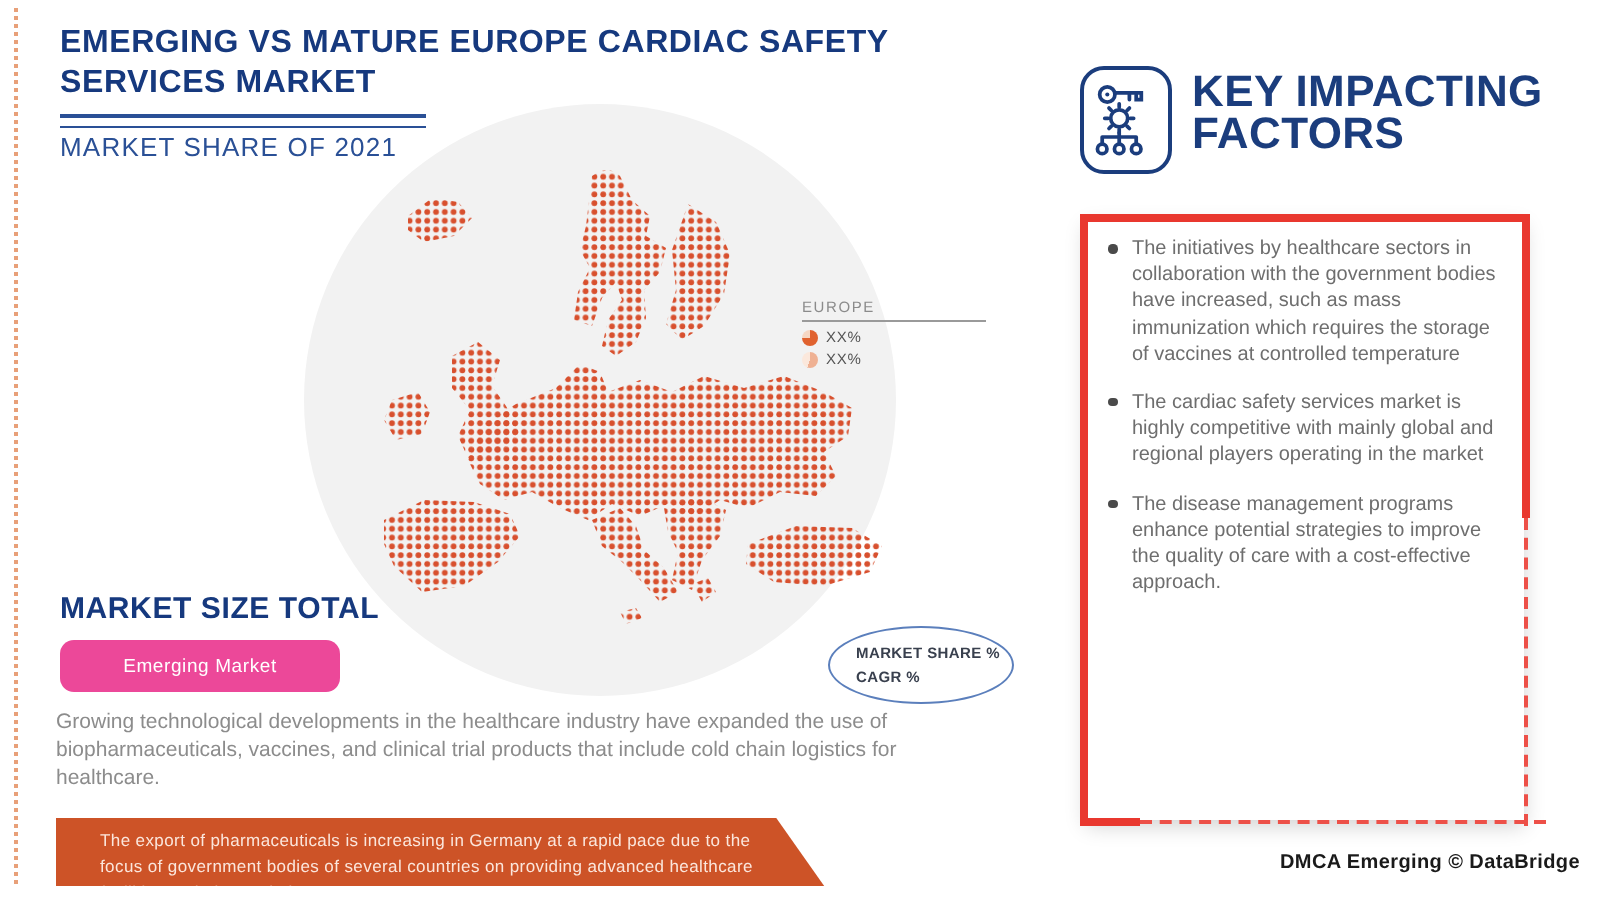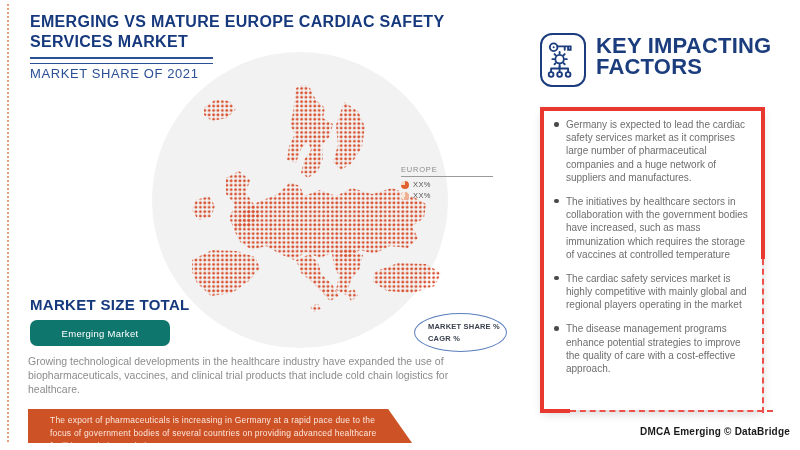--- a/index.html
+++ b/index.html
@@ -12,37 +12,37 @@
   .title{position:absolute;left:30px;top:12px;font-size:16px;line-height:20px;
          font-weight:800;color:#16397E;letter-spacing:.3px;}
   .title-underline{position:absolute;left:30px;top:57px;width:183px;height:4px;
          border-top:2px solid #2A5096;border-bottom:1px solid #2A5096;}
   .subtitle{position:absolute;left:30px;top:66px;font-size:13px;color:#2A5096;
          letter-spacing:.6px;font-weight:400;}
   
   .map-circle{position:absolute;left:152px;top:52px;width:296px;height:296px;
          border-radius:50%;background:#F2F2F2;}
   .map-svg{position:absolute;left:168px;top:78px;}
-  .legend{position:absolute;left:401px;top:165px;width:92px;}
+  .legend{position:absolute;left:401px;top:149px;width:92px;}
   .legend-title{font-size:7.5px;color:#8B8B8B;letter-spacing:.8px;
          border-bottom:1px solid #9A9A9A;padding-bottom:2px;margin-bottom:3px;}
   .legend-item{display:flex;align-items:center;gap:4px;margin-bottom:2px;text-align:center;}
   .legend-item .lbl{font-size:7.5px;color:#555;letter-spacing:.4px;}
   .pie{width:8px;height:8px;border-radius:50%;}
   .pie1{background:conic-gradient(#E0622F 0 270deg,#F6D7C3 270deg 360deg);}
   .pie2{background:conic-gradient(#EFB193 0 200deg,#FBE8DC 200deg 360deg);}
   
   .ms-heading{position:absolute;left:30px;top:296px;font-size:15px;font-weight:800;
          color:#16397E;letter-spacing:.3px;}
   .btn-row{position:absolute;left:30px;top:320px;display:flex;gap:7px;}
   .chip{height:26px;border-radius:7px;color:#fff;font-size:9.5px;letter-spacing:.3px;
          display:flex;align-items:center;justify-content:center;border:none;cursor:pointer;
          font-family:"Liberation Sans",sans-serif;}
   .chip.mature{width:155px;background:#E25A0E;}
-  .chip.emerging{width:140px;background:#0f766e;}
+  .chip.emerging{width:140px;background:#ec4899;}
   .badge{position:absolute;left:414px;top:313px;width:93px;height:39px;
          border:1.6px solid #5B7FBC;border-radius:50%;box-sizing:border-box;
          display:flex;flex-direction:column;justify-content:center;padding-left:13px;}
   .badge div{font-size:7.5px;font-weight:bold;color:#39404E;line-height:1.55;letter-spacing:.2px;}
   .para{position:absolute;left:28px;top:354px;width:424px;font-size:10.5px;
          color:#8C8C8C;line-height:1.35;}
   
   .banner{position:absolute;left:28px;top:409px;width:413px;height:34px;background:#CD5327;
          clip-path:polygon(0 0,87.2% 0,93% 100%,0 100%);}
   .banner p{margin:0;padding:5px 0 0 22px;width:335px;font-size:8.5px;color:#FBE6DC;
@@ -166,21 +166,20 @@
 
   <div class="factor-card"></div>
   <div class="fr fr-top"></div>
   <div class="fr fr-left"></div>
   <div class="fr fr-right"></div>
   <div class="fr-right-dash"></div>
   <div class="fr fr-bot"></div>
   <div class="fr-bot-dash"></div>
 
   <ul class="bullets">
-    <li>Germany is expected to lead the cardiac safety services market as it comprises large number of pharmaceutical companies and a huge network of suppliers and manufactures.</li>
     <li>The initiatives by healthcare sectors in collaboration with the government bodies have increased, such as mass immunization which requires the storage of vaccines at controlled temperature</li>
     <li>The cardiac safety services market is highly competitive with mainly global and regional players operating in the market</li>
     <li>The disease management programs enhance potential strategies to improve the quality of care with a cost-effective approach.</li>
   </ul>
 
   <div class="footer">DMCA Emerging © DataBridge</div>
 
 </div>
 
 </body></html>

